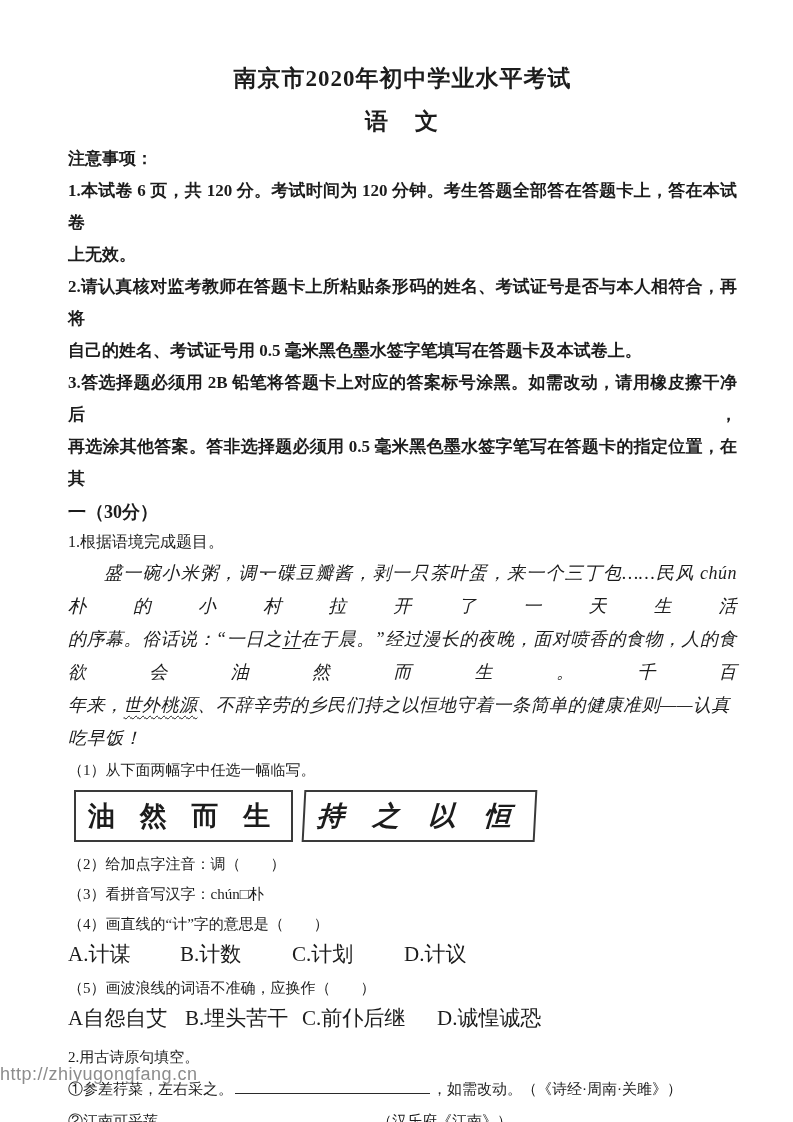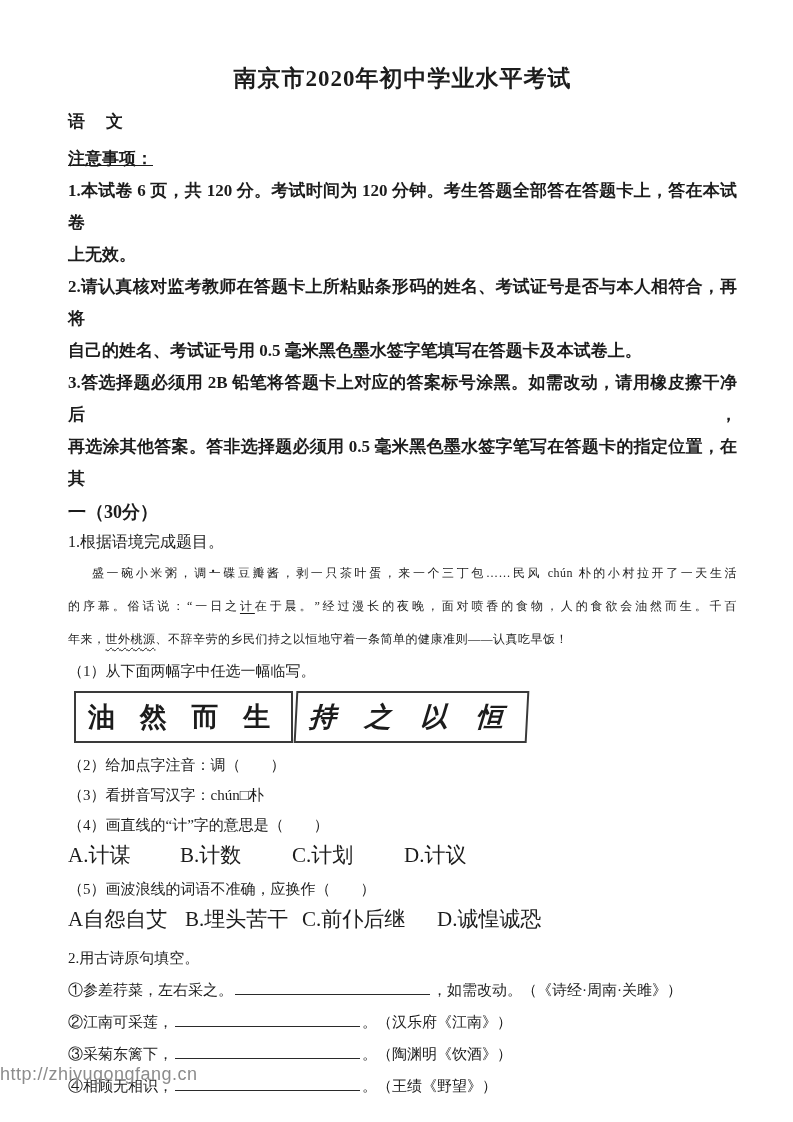--- a/index.html
+++ b/index.html
@@ -11,51 +11,51 @@
     position:relative;
     overflow:hidden;
   }
   .page { padding:64px 56px 0 68px; }
 
   .doc-title {
     text-align:center; font-size:23px; font-weight:bold; line-height:30px;
     letter-spacing:1px;
   }
   .doc-subject {
-    text-align:left; font-size:17px; font-weight:bold; line-height:30px;
+    text-align:center; font-size:23px; font-weight:bold; line-height:30px;
     margin-top:13px; letter-spacing:2px;
   }
 
-  .notice-heading { font-weight:bold; font-size:17px; line-height:32px; margin-top:6px;text-decoration:underline; }
+  .notice-heading { font-weight:bold; font-size:17px; line-height:32px; margin-top:6px; }
   .notice-line { font-weight:bold; font-size:17px; line-height:32px; text-align:justify; }
   .jl { text-align:justify; text-align-last:justify; }
 
   .section-heading { font-weight:bold; font-size:18px; line-height:30px; margin-top:2px; }
 
   .q-stem { font-size:16px; line-height:30px; }
 
   .passage-line {
-    font-size:12px; line-height:33px;
+    font-style:italic; font-size:18px; line-height:33px;
     letter-spacing:0.5px;
   }
   .indent { text-indent:2em; }
   .dot-under { position:relative; }
   .dot-under::after {
     content:"\00B7"; position:absolute; bottom:-0.55em; left:50%;
     transform:translateX(-50%); font-style:normal; font-weight:bold; font-size:14px;
   }
   .u-line { text-decoration:underline; text-underline-offset:3px; }
   .wavy {
     text-decoration:underline; text-decoration-style:wavy;
     text-decoration-thickness:1px; text-underline-offset:4px;
   }
 
   .sub-line { font-size:15px; line-height:30px; }
 
-  .calligraphy-row { display:flex; gap:2px; margin:5px 0 7px 6px; align-items:center; }
+  .calligraphy-row { display:flex; gap:10px; margin:5px 0 7px 6px; align-items:center; }
   .calligraphy-box {
     border:2px solid #3a3a3a; background:#fff;
     padding:7px 12px; font-size:27px; font-weight:bold; line-height:34px;
     letter-spacing:9px; white-space:nowrap;
   }
   .calligraphy-box.cursive { font-style:italic; letter-spacing:11px; transform:skewX(-3deg); }
 
   .options-row { font-size:21px; line-height:30px; display:flex; }
   .options-row .opt4 { width:112px; }
   .options-row .opt5 { width:117px; }

